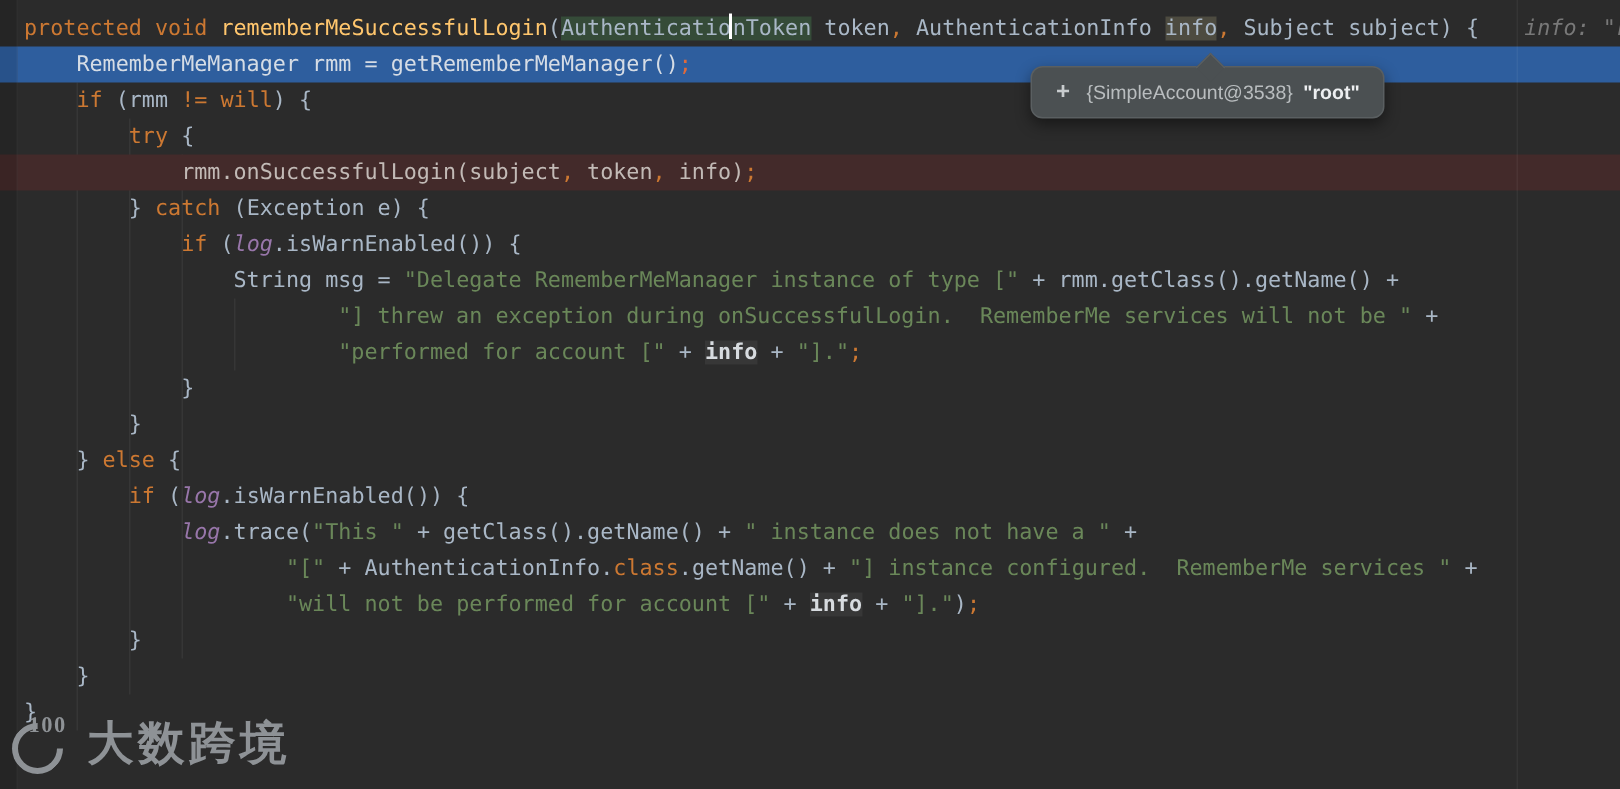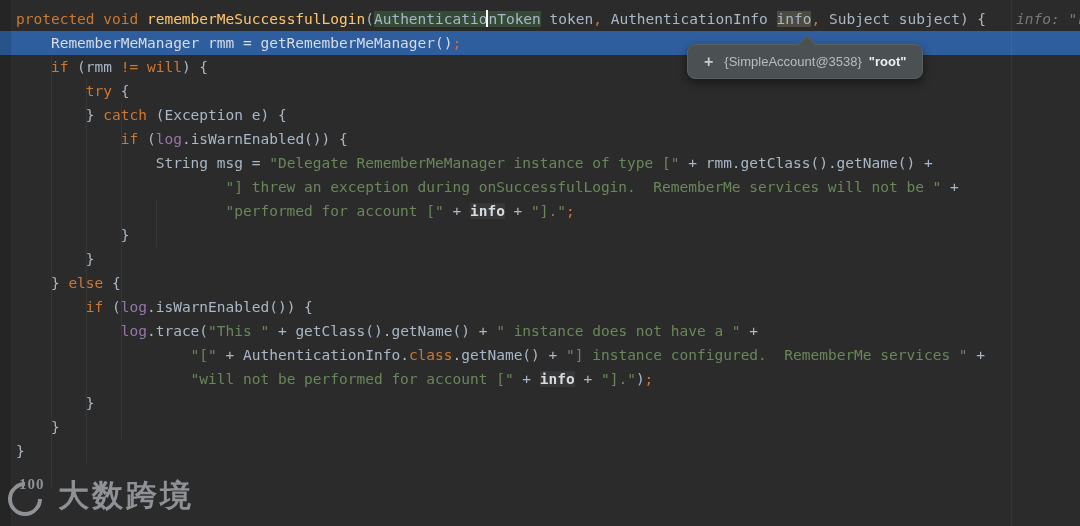--- a/index.html
+++ b/index.html
@@ -8,21 +8,21 @@
   .editor{position:relative;width:1080px;height:526px;background:var(--editor-bg);}
   .guide{position:absolute;width:1px;background:rgba(255,255,255,0.055);z-index:1;}
   .code{position:absolute;left:0;top:7px;right:0;z-index:2;}
   .row{height:24px;line-height:24px;white-space:pre;font-size:14.5px;padding-left:16px;color:var(--default);}
   .row-exec{background:var(--exec-line);}
   .row-breakpoint{background:var(--breakpoint-line);}
   .seg-k{color:var(--keyword);margin-top:32px;}
   .seg-d{color:var(--default);}
   .seg-m{color:var(--method);}
   .seg-s{color:var(--string);}
-  .seg-f{color:var(--field);}
+  .seg-f{color:var(--field);font-style:italic;}
   .seg-p{color:var(--punct);}
   .seg-h{color:var(--hint);font-style:italic;}
   .seg-lb{color:var(--on-blue);}
   .seg-pb{color:var(--on-blue-punct);}
   .seg-lr{color:var(--on-red);}
   .seg-occ{color:var(--occurrence);font-weight:bold;background:rgba(255,255,255,0.06);}
   .bg-sel{background:var(--selection);}
   .bg-hlw{background:var(--word-hover);}
   .caret{display:inline-block;width:0;height:17px;border-left:2px solid var(--caret);
          vertical-align:-3px;margin-left:-1px;}
@@ -58,20 +58,21 @@
   <div class="guide" style="left:51px;top:55px;height:432px;"></div>
   <div class="guide" style="left:86px;top:79px;height:384px;"></div>
   <div class="guide" style="left:121px;top:103px;height:336px;"></div>
   <div class="guide" style="left:156px;top:199px;height:48px;"></div>
 
   <div class="code">
       <div class="row"><span class="seg-k">protected void </span><span class="seg-m">rememberMeSuccessfulLogin</span><span class="seg-d">(</span><span class="seg-d bg-sel">Authenticatio</span><span class="caret"></span><span class="seg-d bg-sel">nToken</span><span class="seg-d"> token</span><span class="seg-p">,</span><span class="seg-d"> AuthenticationInfo </span><span class="seg-d bg-hlw">info</span><span class="seg-p">,</span><span class="seg-d"> Subject subject</span><span class="seg-d">) {</span><span class="seg-h" style="margin-left: 30px;">info: "r</span></div>
       <div class="row row-exec"><span class="seg-lb">    RememberMeManager rmm = getRememberMeManager()</span><span class="seg-pb">;</span></div>
       <div class="row"><span class="seg-d">    </span><span class="seg-k">if</span><span class="seg-d"> (rmm </span><span class="seg-p">!=</span><span class="seg-d"> </span><span class="seg-k">will</span><span class="seg-d">) {</span></div>
       <div class="row"><span class="seg-d">        </span><span class="seg-k">try</span><span class="seg-d"> {</span></div>
+      <div class="row row-breakpoint"><span class="seg-lr">            rmm.onSuccessfulLogin(subject</span><span class="seg-p">,</span><span class="seg-lr"> token</span><span class="seg-p">,</span><span class="seg-lr"> info)</span><span class="seg-p">;</span></div>
       <div class="row"><span class="seg-d">        } </span><span class="seg-k">catch</span><span class="seg-d"> (Exception e) {</span></div>
       <div class="row"><span class="seg-d">            </span><span class="seg-k">if</span><span class="seg-d"> (</span><span class="seg-f">log</span><span class="seg-d">.isWarnEnabled()) {</span></div>
       <div class="row"><span class="seg-d">                String msg = </span><span class="seg-s">"Delegate RememberMeManager instance of type ["</span><span class="seg-d"> + rmm.getClass().getName() +</span></div>
       <div class="row"><span class="seg-d">                        </span><span class="seg-s">"] threw an exception during onSuccessfulLogin.  RememberMe services will not be "</span><span class="seg-d"> +</span></div>
       <div class="row"><span class="seg-d">                        </span><span class="seg-s">"performed for account ["</span><span class="seg-d"> + </span><span class="seg-occ">info</span><span class="seg-d"> + </span><span class="seg-s">"]."</span><span class="seg-p">;</span></div>
       <div class="row"><span class="seg-d">            }</span></div>
       <div class="row"><span class="seg-d">        }</span></div>
       <div class="row"><span class="seg-d">    } </span><span class="seg-k">else</span><span class="seg-d"> {</span></div>
       <div class="row"><span class="seg-d">        </span><span class="seg-k">if</span><span class="seg-d"> (</span><span class="seg-f">log</span><span class="seg-d">.isWarnEnabled()) {</span></div>
       <div class="row"><span class="seg-d">            </span><span class="seg-f">log</span><span class="seg-d">.trace(</span><span class="seg-s">"This "</span><span class="seg-d"> + getClass().getName() + </span><span class="seg-s">" instance does not have a "</span><span class="seg-d"> +</span></div>

